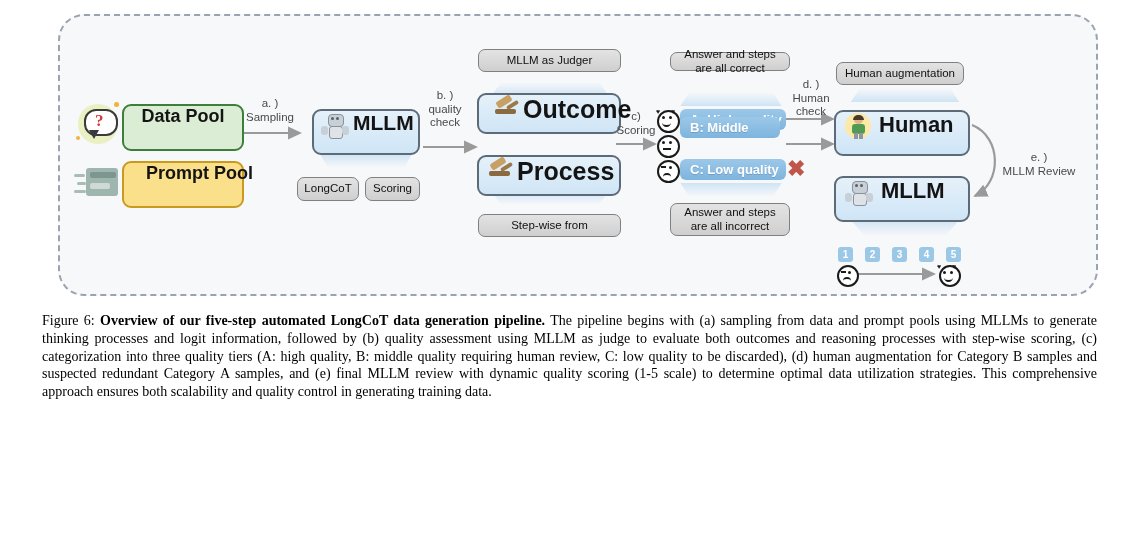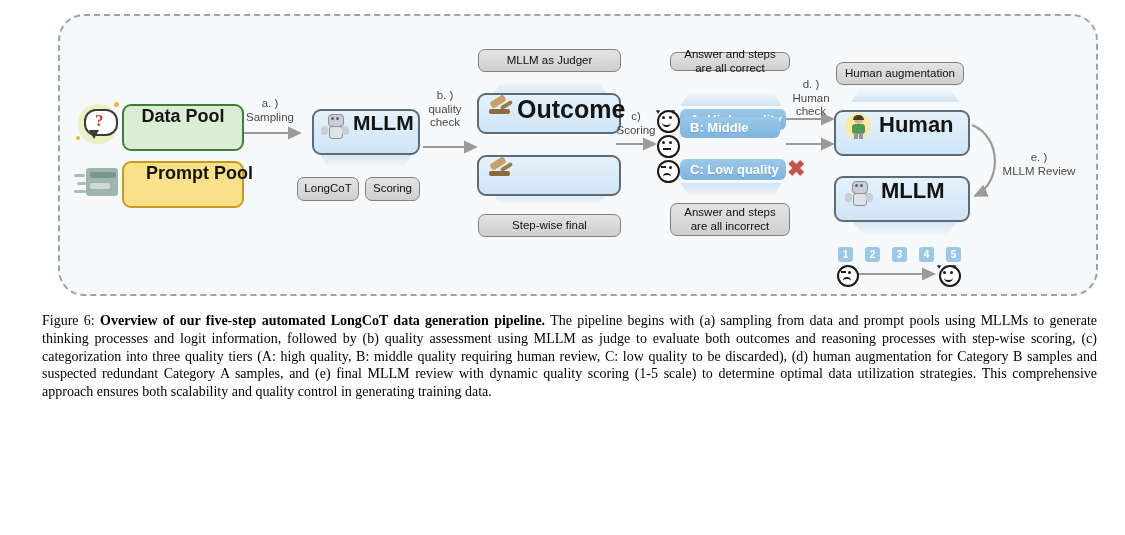--- a/index.html
+++ b/index.html
@@ -153,38 +153,39 @@
 
   <div class="chip" style="left:297px;top:177px;width:62px;height:24px;">LongCoT</div>
   <div class="chip" style="left:365px;top:177px;width:55px;height:24px;">Scoring</div>
 
   <div class="conn-label" style="left:417px;top:89px;width:56px;">b. )
 quality
 check</div>
 
   <div class="chip" style="left:478px;top:49px;width:143px;height:23px;">MLLM as Judger</div>
 
-  <div class="node node-blue" style="left:477px;top:93px;width:144px;height:41px;justify-content:flex-start;padding-left:6px;">
+  <div class="node node-blue" style="left:477px;top:93px;width:144px;height:41px;justify-content:flex-start;padding-left:12px;">
     <span style="position:relative;width:30px;height:26px;flex:none;">
       <span style="position:absolute;left:4px;top:14px;width:21px;height:5px;background:#8a6a3e;border-radius:2px;"></span>
       <span style="position:absolute;left:5px;top:3px;width:16px;height:7px;background:#c8a063;border-radius:2px;transform:rotate(-32deg);"></span>
       <span style="position:absolute;left:15px;top:8px;width:13px;height:4px;background:#9a7a4a;border-radius:2px;transform:rotate(-32deg);"></span>
     </span>
     <span class="label" style="font-size:25px;margin-left:2px;">Outcome</span>
   </div>
 
   <div class="node node-blue" style="left:477px;top:155px;width:144px;height:41px;justify-content:flex-start;padding-left:6px;">
     <span style="position:relative;width:30px;height:26px;flex:none;">
       <span style="position:absolute;left:4px;top:14px;width:21px;height:5px;background:#8a6a3e;border-radius:2px;"></span>
       <span style="position:absolute;left:5px;top:3px;width:16px;height:7px;background:#c8a063;border-radius:2px;transform:rotate(-32deg);"></span>
       <span style="position:absolute;left:15px;top:8px;width:13px;height:4px;background:#9a7a4a;border-radius:2px;transform:rotate(-32deg);"></span>
     </span>
-  </div>
-
-  <div class="chip" style="left:478px;top:214px;width:143px;height:23px;">Step-wise final</div>
+    <span class="label" style="font-size:25px;margin-left:2px;">Process</span>
+  </div>
+
+  <div class="chip" style="left:478px;top:214px;width:143px;height:23px;">Step-wise from</div>
 
   <div class="conn-label" style="left:607px;top:110px;width:58px;">c)
 Scoring</div>
 
   <div class="chip" style="left:670px;top:52px;width:120px;height:19px;">Answer and steps are all correct</div>
 
   <div style="position:absolute;left:657px;top:110px;width:19px;height:19px;border-radius:50%;border:2px solid #1a1a1a;background:#fff;">
     <span style="position:absolute;left:2.5px;top:4px;width:3px;height:3px;background:#1a1a1a;border-radius:50%;"></span>
     <span style="position:absolute;left:9.5px;top:4px;width:3px;height:3px;background:#1a1a1a;border-radius:50%;"></span>
     <span style="position:absolute;left:3px;top:9px;width:9px;height:4px;border-bottom:2px solid #1a1a1a;border-radius:0 0 9px 9px;"></span>

